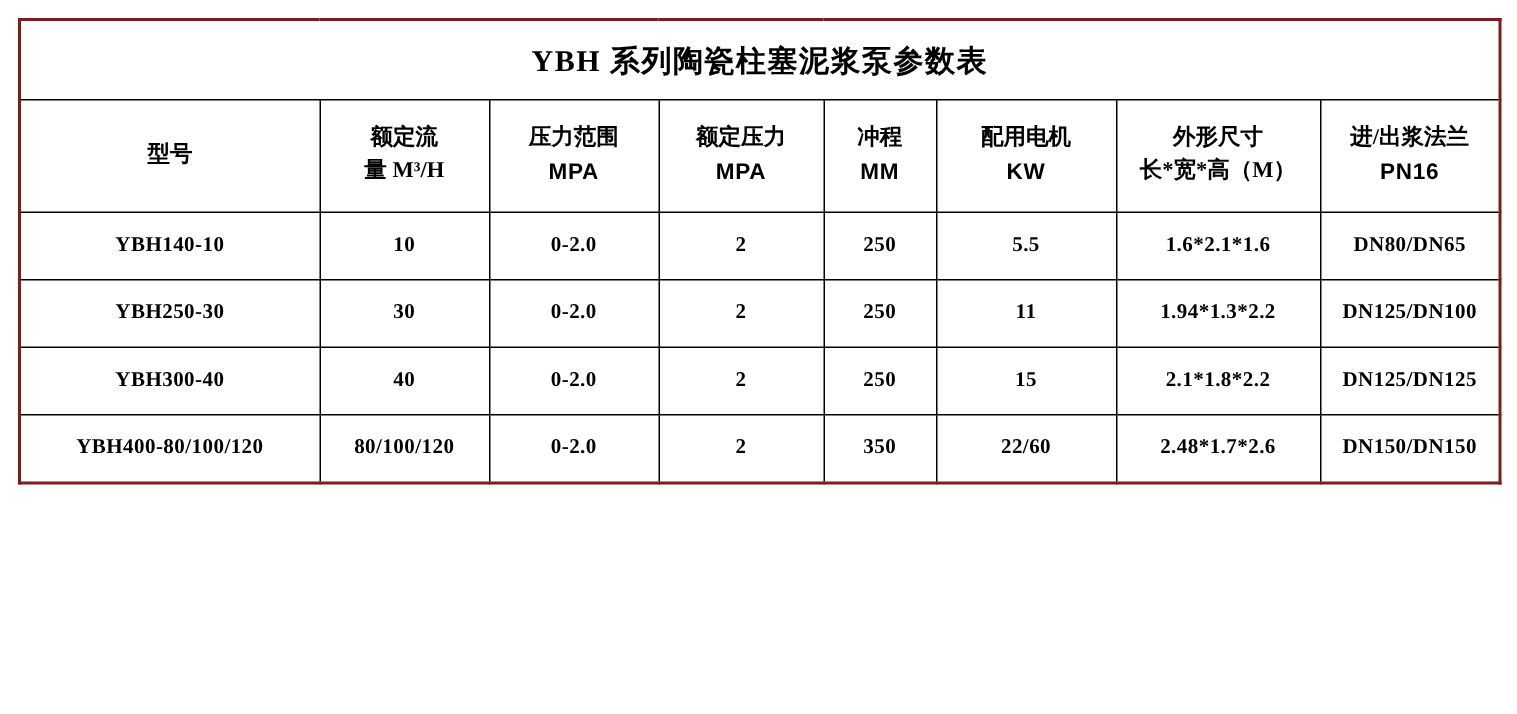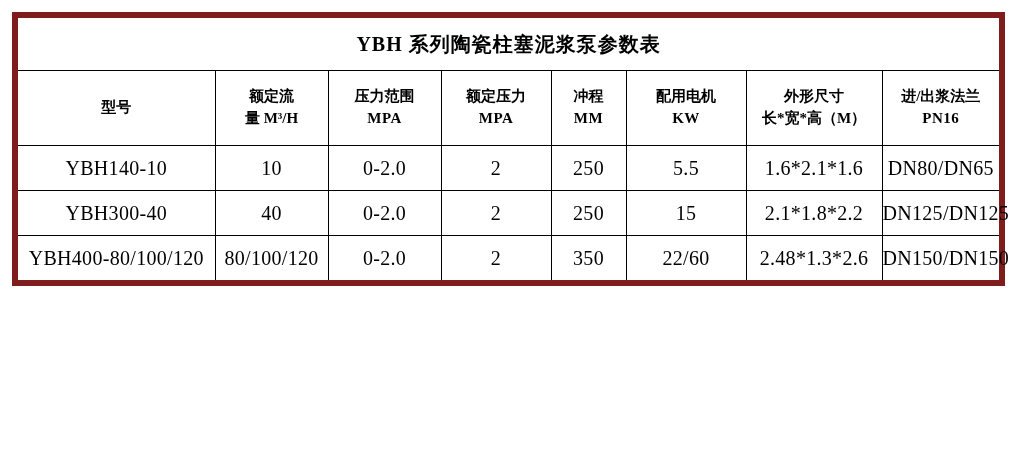--- a/index.html
+++ b/index.html
@@ -17,21 +17,21 @@
     position: relative;
     width: 1011px;
     height: 476px;
     box-sizing: border-box;
     padding: 12px 12px 4px 12px;
   }
   table.param-table {
     width: 987px;
     border-collapse: collapse;
     table-layout: fixed;
-    border: 6px solid #7f1d1d;
+    border: 2px solid #7f1d1d;
   }
   table.param-table td,
   table.param-table th {
     border: 1px solid #000;
     text-align: center;
     vertical-align: middle;
     padding: 0;
   }
   .title-cell {
     height: 52px;
@@ -43,27 +43,27 @@
   .head-cell {
     height: 74px;
     font-size: 15px;
     font-weight: bold;
     line-height: 1.45;
   }
   .head-cell .ln {
     display: block;
   }
   .head-cell .ln.small {
-    font-family: Liberation Serif, serif;
+    font-family: Liberation Sans, sans-serif;
     letter-spacing: 0.5px;
   }
   .data-cell {
     height: 44px;
-    font-size: 20px;
-    font-weight: normal;
+    font-size: 14px;
+    font-weight: bold;
     font-family: "Liberation Serif", "DejaVu Serif", serif;
     letter-spacing: 0.3px;
   }
   .c-model { width: 200px; }
   .c-flow { width: 113px; }
   .c-prange { width: 113px; }
   .c-prated { width: 110px; }
   .c-stroke { width: 75px; }
   .c-motor { width: 120px; }
   .c-dim { width: 136px; }
@@ -127,39 +127,49 @@
         <td class="data-cell">10</td>
         <td class="data-cell">0-2.0</td>
         <td class="data-cell">2</td>
         <td class="data-cell">250</td>
         <td class="data-cell">5.5</td>
         <td class="data-cell">1.6*2.1*1.6</td>
         <td class="data-cell">DN80/DN65</td>
       </tr>
 
 
+      <tr>
+        <td class="data-cell">YBH250-30</td>
+        <td class="data-cell">30</td>
+        <td class="data-cell">0-2.0</td>
+        <td class="data-cell">2</td>
+        <td class="data-cell">250</td>
+        <td class="data-cell">11</td>
+        <td class="data-cell">1.94*1.3*2.2</td>
+        <td class="data-cell">DN125/DN100</td>
+      </tr>
 
       <tr>
         <td class="data-cell">YBH300-40</td>
         <td class="data-cell">40</td>
         <td class="data-cell">0-2.0</td>
         <td class="data-cell">2</td>
         <td class="data-cell">250</td>
         <td class="data-cell">15</td>
         <td class="data-cell">2.1*1.8*2.2</td>
         <td class="data-cell">DN125/DN125</td>
       </tr>
 
 
       <tr>
         <td class="data-cell">YBH400-80/100/120</td>
         <td class="data-cell">80/100/120</td>
         <td class="data-cell">0-2.0</td>
         <td class="data-cell">2</td>
         <td class="data-cell">350</td>
         <td class="data-cell">22/60</td>
-        <td class="data-cell">2.48*1.3*2.6</td>
+        <td class="data-cell">2.48*1.7*2.6</td>
         <td class="data-cell">DN150/DN150</td>
       </tr>
 
     </tbody>
   </table>
 </div>
 
 </body></html>

